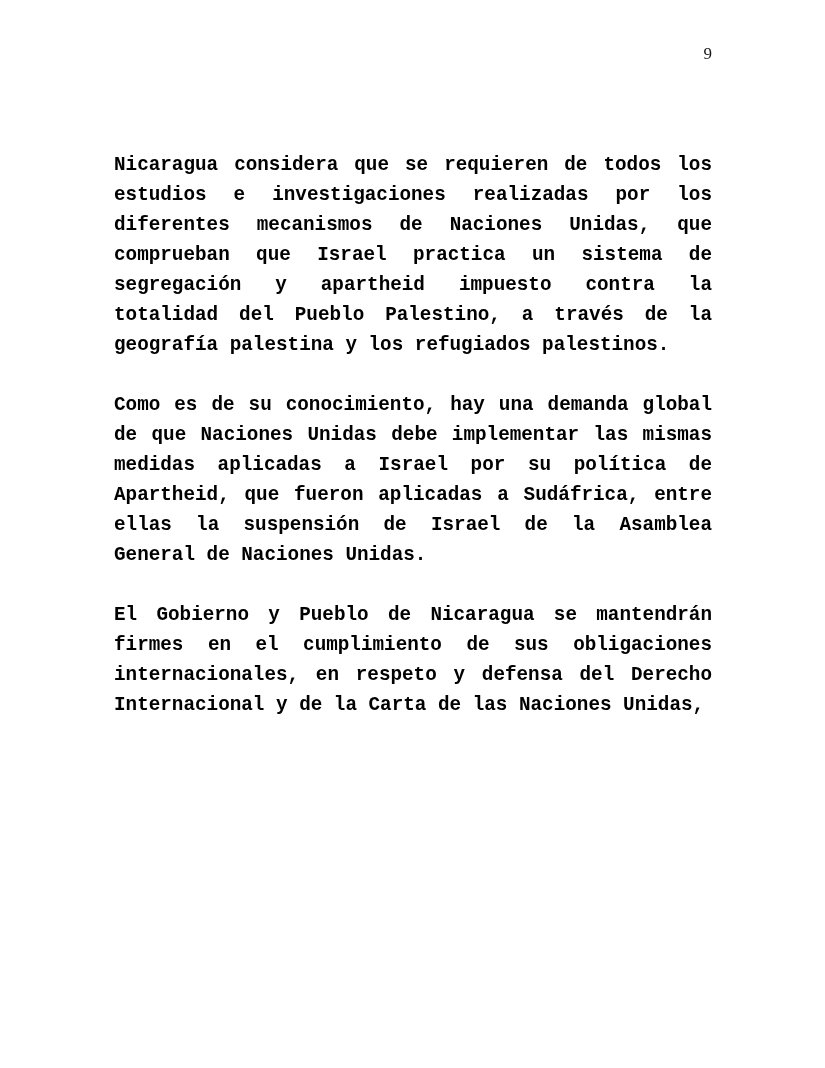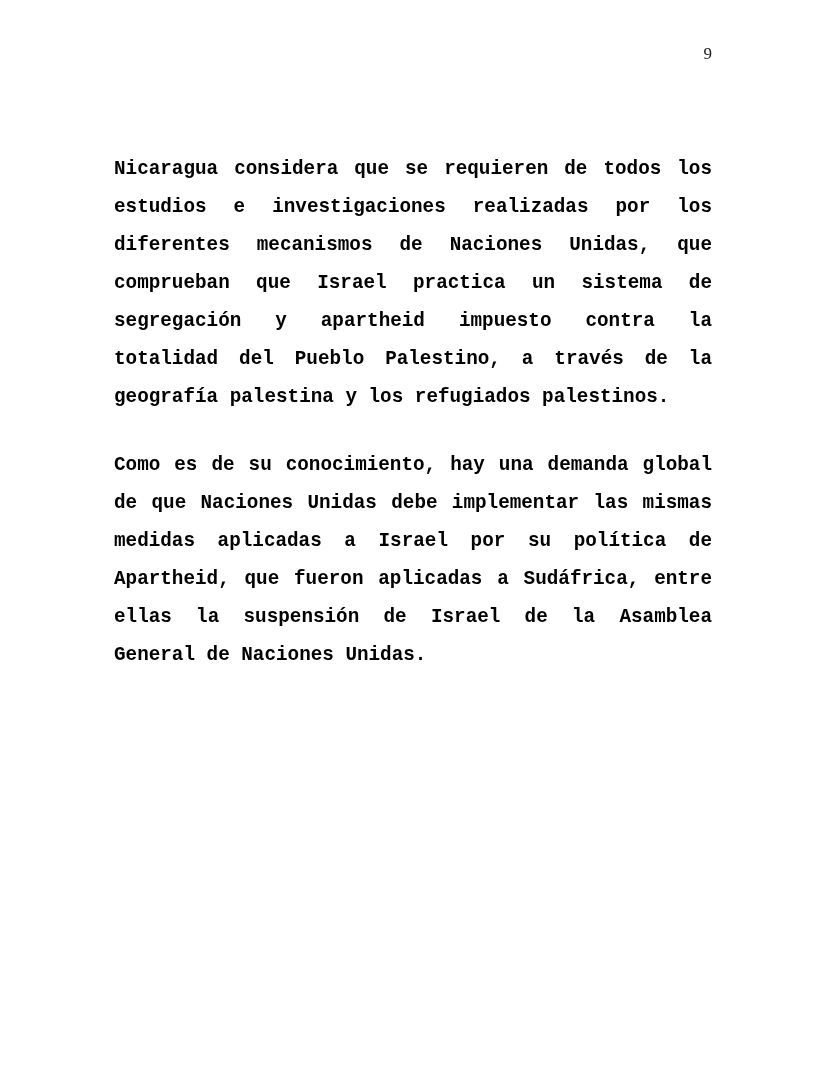--- a/index.html
+++ b/index.html
@@ -38,21 +38,21 @@
     position: absolute;
     left: 114px;
     top: 150px;
     width: 598px;
   }
 
   .para {
     font-family: "Liberation Mono", "DejaVu Sans Mono", monospace;
     font-weight: 700;
     font-size: 19.3px;
-    line-height: 38px;
+    line-height: 30px;
     color: #000000;
     text-align: justify;
     text-justify: inter-word;
     margin: 0 0 30px 0;
     letter-spacing: 0;
     word-spacing: 0;
     -webkit-font-smoothing: none;
   }
 
   .para:last-child {
@@ -71,16 +71,17 @@
 
   <div class="page-number">9</div>
 
   <div class="body-block">
 
     <p class="para justify-all">Nicaragua considera que se requieren de todos los estudios e investigaciones realizadas por los diferentes mecanismos de Naciones Unidas, que comprueban que Israel practica un sistema de segregación y apartheid impuesto contra la totalidad del Pueblo Palestino, a través de la geografía palestina y los refugiados palestinos.</p>
 
 
     <p class="para justify-all">Como es de su conocimiento, hay una demanda global de que Naciones Unidas debe implementar las mismas medidas aplicadas a Israel por su política de Apartheid, que fueron aplicadas a Sudáfrica, entre ellas la suspensión de Israel de la Asamblea General de Naciones Unidas.</p>
 
+    <p class="para justify-all">El Gobierno y Pueblo de Nicaragua se mantendrán firmes en el cumplimiento de sus obligaciones internacionales, en respeto y defensa del Derecho Internacional y de la Carta de las Naciones Unidas,</p>
 
   </div>
 
 </div>
 
 </body></html>

